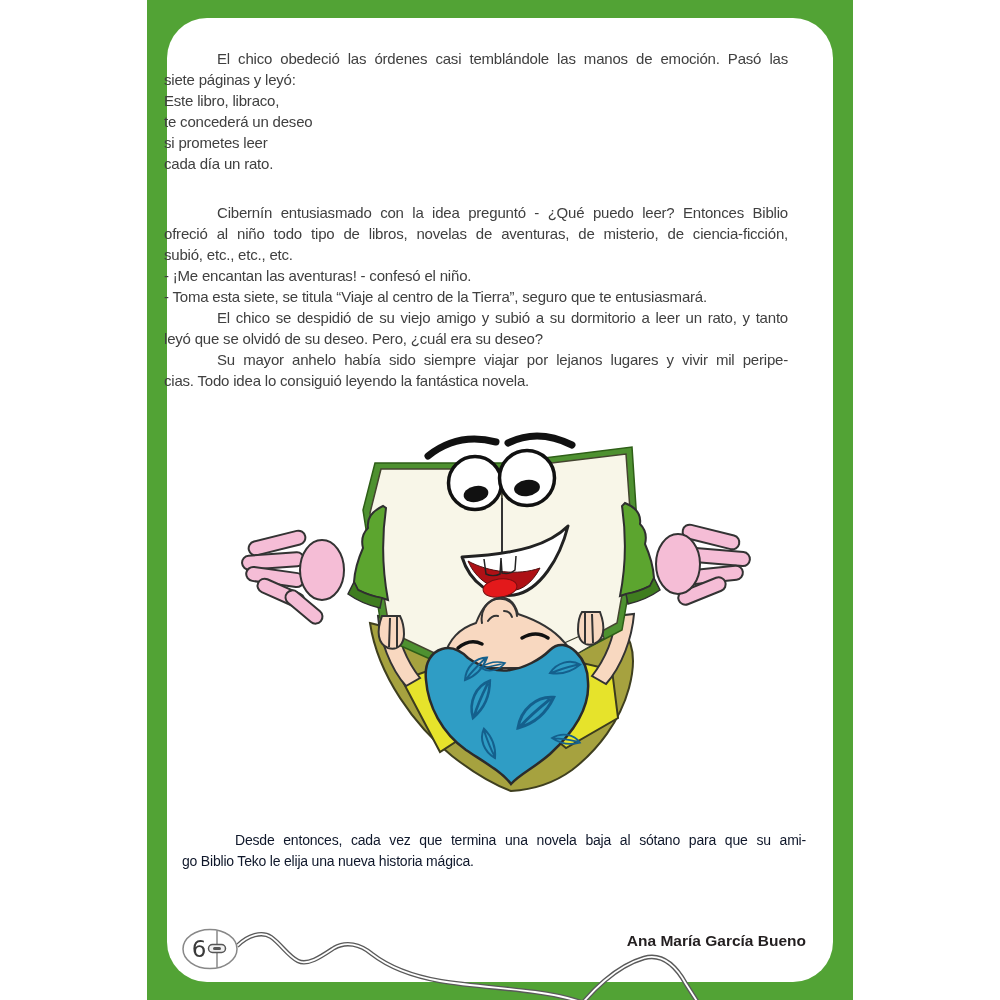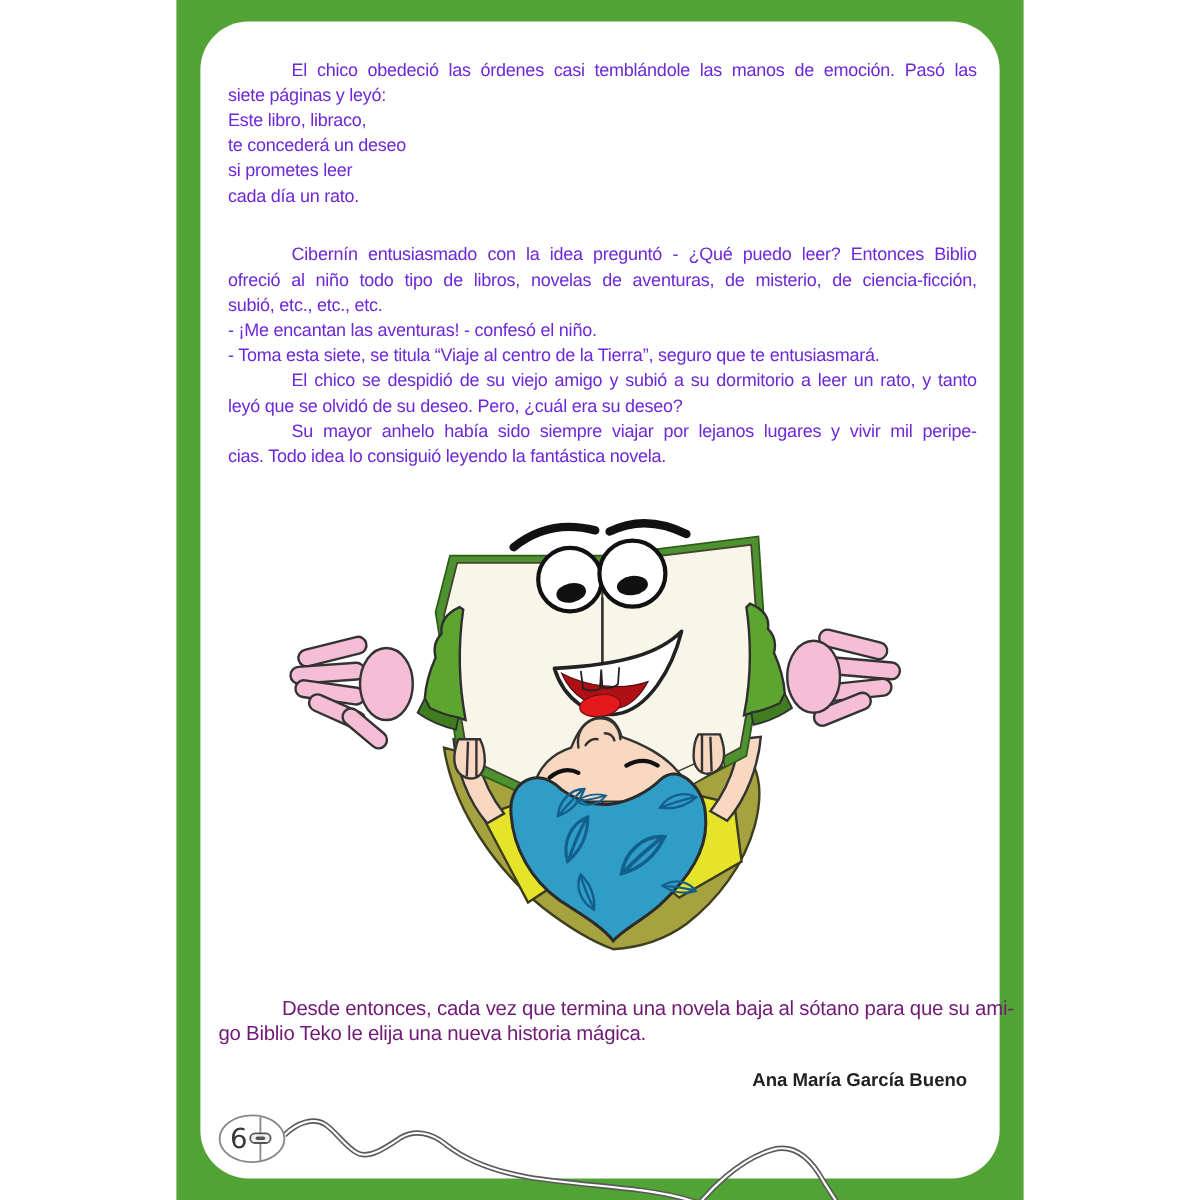--- a/index.html
+++ b/index.html
@@ -1,28 +1,28 @@
 <!DOCTYPE html>
 <html><head>
 <meta charset="utf-8">
 <title>Página de cuento</title>
 <style>
   html,body{margin:0;padding:0;}
   body{width:1000px;height:1000px;background:#ffffff;font-family:"Liberation Sans",sans-serif;}
   #page{position:relative;width:1000px;height:1000px;overflow:hidden;background:#ffffff;}
   .frame{position:absolute;left:147px;top:0;width:706px;height:1000px;background:#52A335;}
   .content{position:absolute;left:167px;top:18px;width:666px;height:964px;background:#ffffff;border-radius:40px;}
-  .text-main{position:absolute;left:190px;top:48px;width:624px;font-size:15px;line-height:21px;color:#6d28d9;letter-spacing:-0.2px;}
-  .text-after{position:absolute;left:182px;top:830px;width:624px;font-size:17px;line-height:21px;color:#701a75;letter-spacing:-0.2px;}
+  .text-main{position:absolute;left:164px;top:48px;width:624px;font-size:15px;line-height:21px;color:#404040;letter-spacing:-0.2px;}
+  .text-after{position:absolute;left:182px;top:830px;width:624px;font-size:14px;line-height:21px;color:#0f172a;letter-spacing:-0.2px;}
   .ln{text-align:justify;text-align-last:justify;text-justify:inter-word;white-space:nowrap;}
   .ln-plain{text-align:left;}
   .ln-center{}
   .indent{text-indent:53px;}
   .gap{margin-top:28px;}
-  .author{position:absolute;left:182px;top:892px;width:624px;text-align:right;font-weight:bold;font-size:15.5px;color:#231f20;}
+  .author{position:absolute;left:182px;top:932px;width:624px;text-align:right;font-weight:bold;font-size:15.5px;color:#231f20;}
   .illo{position:absolute;left:230px;top:418px;width:540px;height:380px;}
   .mouse-svg{position:absolute;left:150px;top:900px;width:610px;height:100px;}
   svg{display:block;}
 </style>
 </head>
 <body>
 
 <div id="page">
   <div class="frame"></div>
   <div class="content"></div>

